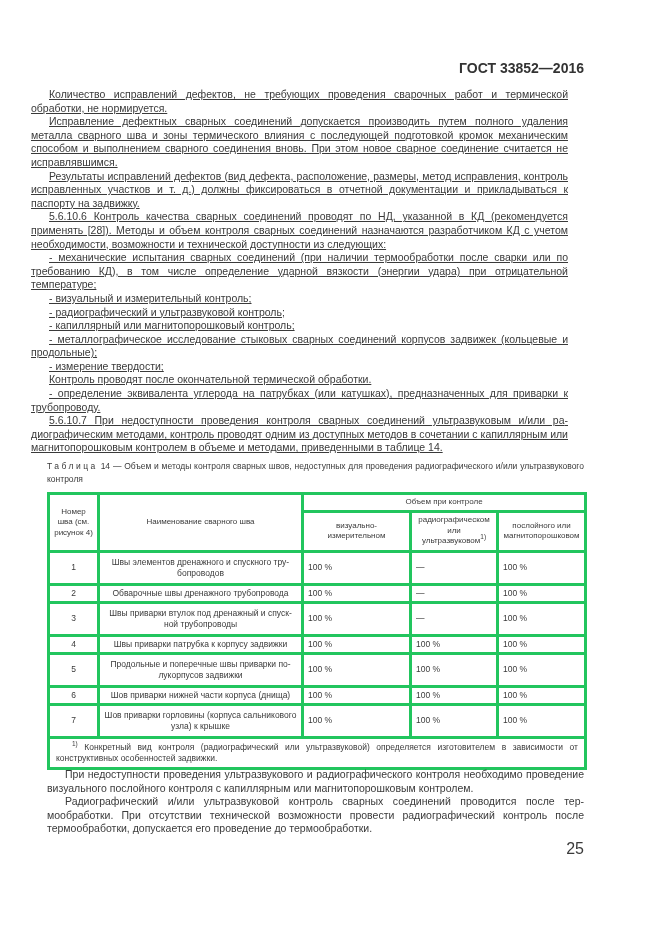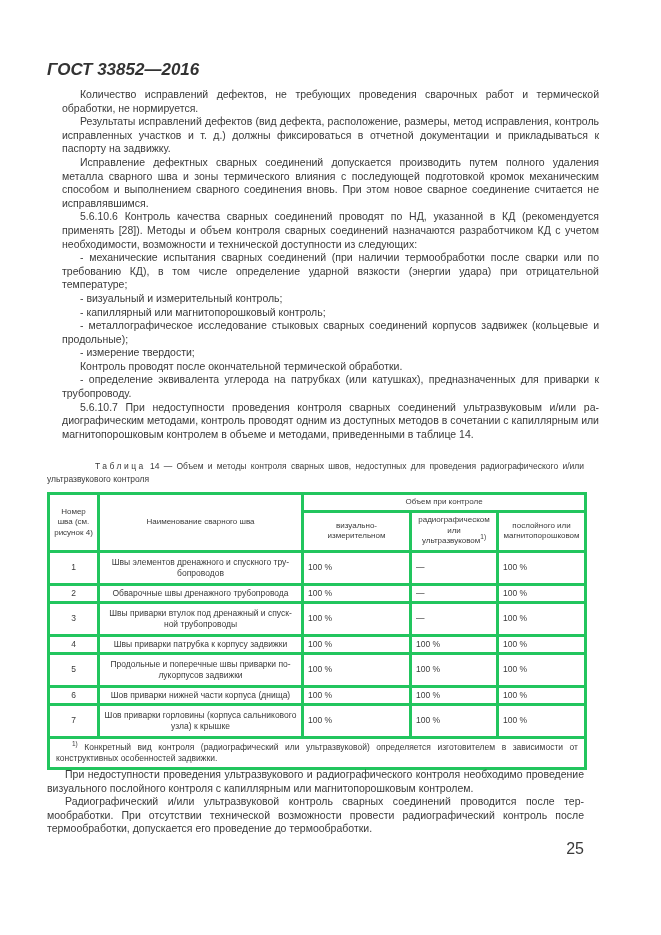--- a/index.html
+++ b/index.html
@@ -14,31 +14,31 @@
     background: #ffffff;
     font-family: "Liberation Sans", sans-serif;
     color: #3a3a3a;
     overflow: hidden;
   }
   .doc-header {
     position: absolute;
     top: 60px;
     left: 47px;
     width: 537px;
-    text-align: left;
-    font-size: 17px;
+    text-align: right;
+    font-size: 14px;
     font-weight: bold;
     color: #333;
-    font-style: italic;
   }
   .block-body {
     position: absolute;
     top: 88px;
-    left: 62px;
-    width: 537px;
+    left: 31px;
+    width: 537px;
+    text-decoration: underline;
   }
   .block-body p, .block-after p {
     margin: 0;
     font-size: 10.5px;
     line-height: 13.6px;
     text-align: justify;
     text-indent: 18px;
     color: #3a3a3a;
   }
   .block-table {
@@ -49,21 +49,20 @@
   }
   .caption {
     margin: 0 0 6px 0;
     font-size: 8.5px;
     line-height: 13px;
     text-align: justify;
     color: #3a3a3a;
   }
   .cap-label {
     letter-spacing: 2.5px;
-    margin-left: 48px;
   }
   table.gost {
     border-collapse: collapse;
     width: 537px;
     table-layout: fixed;
     font-size: 8.5px;
     line-height: 11px;
     color: #3a3a3a;
   }
   table.gost th, table.gost td {
@@ -105,25 +104,26 @@
 </style>
 </head>
 <body>
 
 <div class="page">
 
   <div class="doc-header">ГОСТ 33852—2016</div>
 
   <div class="block-body">
     <p>Количество исправлений дефектов, не требующих проведения сварочных работ и термической обработки, не нормируется.</p>
+    <p>Исправление дефектных сварных соединений допускается производить путем полного удаления металла сварного шва и зоны термического влияния с последующей подготовкой кромок механическим способом и выполнением сварного соединения вновь. При этом новое сварное соединение считается не исправлявшимся.</p>
     <p>Результаты исправлений дефектов (вид дефекта, расположение, размеры, метод исправления, контроль исправленных участков и т. д.) должны фиксироваться в отчетной документации и приклады­ваться к паспорту на задвижку.</p>
-    <p>Исправление дефектных сварных соединений допускается производить путем полного удаления металла сварного шва и зоны термического влияния с последующей подготовкой кромок механическим способом и выполнением сварного соединения вновь. При этом новое сварное соединение считается не исправлявшимся.</p>
     <p>5.6.10.6 Контроль качества сварных соединений проводят по НД, указанной в КД (рекомендуется применять [28]). Методы и объем контроля сварных соединений назначаются разработчиком КД с уче­том необходимости, возможности и технической доступности из следующих:</p>
     <p>- механические испытания сварных соединений (при наличии термообработки после сварки или по требованию КД), в том числе определение ударной вязкости (энергии удара) при отрицательной температуре;</p>
     <p>- визуальный и измерительный контроль;</p>
+    <p>- радиографический и ультразвуковой контроль;</p>
     <p>- капиллярный или магнитопорошковый контроль;</p>
     <p>- металлографическое исследование стыковых сварных соединений корпусов задвижек (кольце­вые и продольные);</p>
     <p>- измерение твердости;</p>
     <p>Контроль проводят после окончательной термической обработки.</p>
     <p>- определение эквивалента углерода на патрубках (или катушках), предназначенных для привар­ки к трубопроводу.</p>
     <p>5.6.10.7 При недоступности проведения контроля сварных соединений ультразвуковым и/или ра­диографическим методами, контроль проводят одним из доступных методов в сочетании с капилляр­ным или магнитопорошковым контролем в объеме и методами, приведенными в таблице 14.</p>
   </div>
 
   <div class="block-table">
     <p class="caption"><span class="cap-label">Таблица</span> <span>14 — Объем и методы контроля сварных швов, недоступных для проведения радиографического и/или ультразвукового контроля</span></p>

